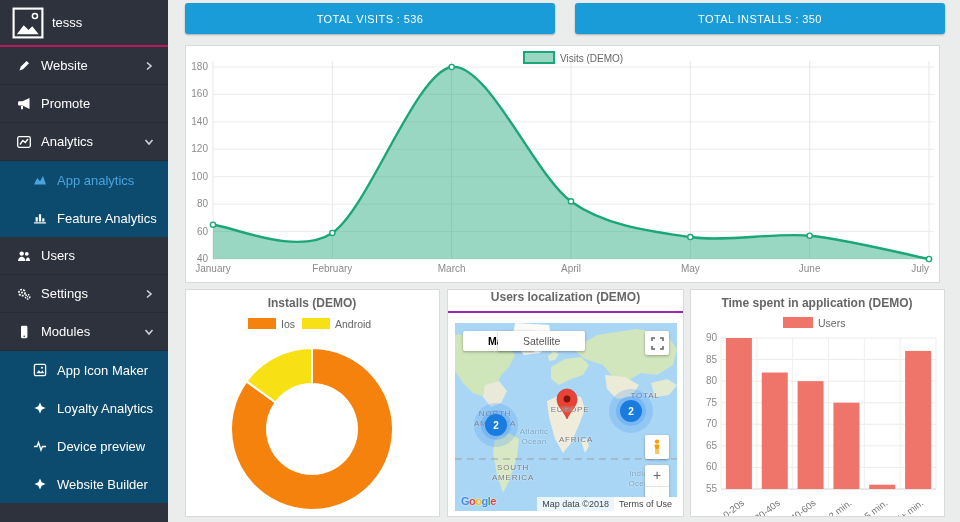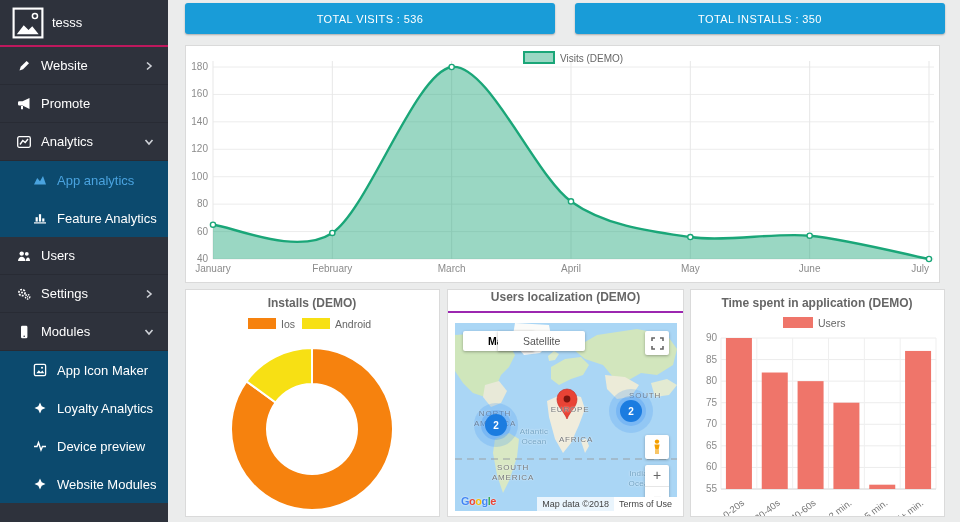--- a/index.html
+++ b/index.html
@@ -189,21 +189,21 @@
     <div class="nav-item">
       <svg class="icon14" viewBox="0 0 14 14">
         <polyline points="1,7.5 4,7.5 5.5,3.5 8,11 9.5,7.5 13,7.5" fill="none" stroke="#fff" stroke-width="1.4"></polyline>
         </svg>
       <span class="lbl">Device preview</span>
     </div>
     <div class="nav-item">
       <svg class="icon14" viewBox="0 0 14 14">
         <path d="M7 1.5l1.7 3.8L12.5 7 8.7 8.7 7 12.5 5.3 8.7 1.5 7l3.8-1.7z" fill="#fff"></path>
         </svg>
-      <span class="lbl">Website Modules</span>
+      <span class="lbl">Website Builder</span>
     </div>
   </div>
 </div>
 
 <div class="main">
 
   <div class="banner visits">TOTAL VISITS : 536</div>
   <div class="banner installs">TOTAL INSTALLS : 350</div>
 
   <div class="panel panel-visits">
@@ -297,21 +297,21 @@
           <path d="M0 0C-3 -8 -10 -12 -10 -20 A10 10 0 1 1 10 -20 C10 -12 3 -8 0 0 Z" fill="#e94335" stroke="#c5221f" stroke-width="0.6"></path>
           <circle cx="0" cy="-20" r="3.4" fill="#7c150e"></circle>
         </g>
       </svg>
 
       
       <div class="map-label" style="left:8px; top:86px; width:64px;">NORTH AMERICA</div>
       <div class="map-label" style="left:26px; top:140px; width:64px;">SOUTH AMERICA</div>
       <div class="map-label" style="left:90px; top:82px; width:50px;">EUROPE</div>
       <div class="map-label" style="left:96px; top:112px; width:50px;">AFRICA</div>
-      <div class="map-label" style="left:170px; top:68px; width:40px;">SOUTH</div>
+      <div class="map-label" style="left:170px; top:68px; width:40px;">TOTAL</div>
       <div class="map-label ocean-label" style="left:52px; top:104px; width:54px;">Atlantic Ocean</div>
       <div class="map-label ocean-label" style="left:162px; top:146px; width:48px;">Indian Ocean</div>
 
       
       <div class="cluster" style="left:19px; top:80px;">
         <div class="ring1"></div>
           <div class="ring2"></div>
         <div class="core">2</div>
       </div>
       <div class="cluster" style="left:154px; top:66px;">

